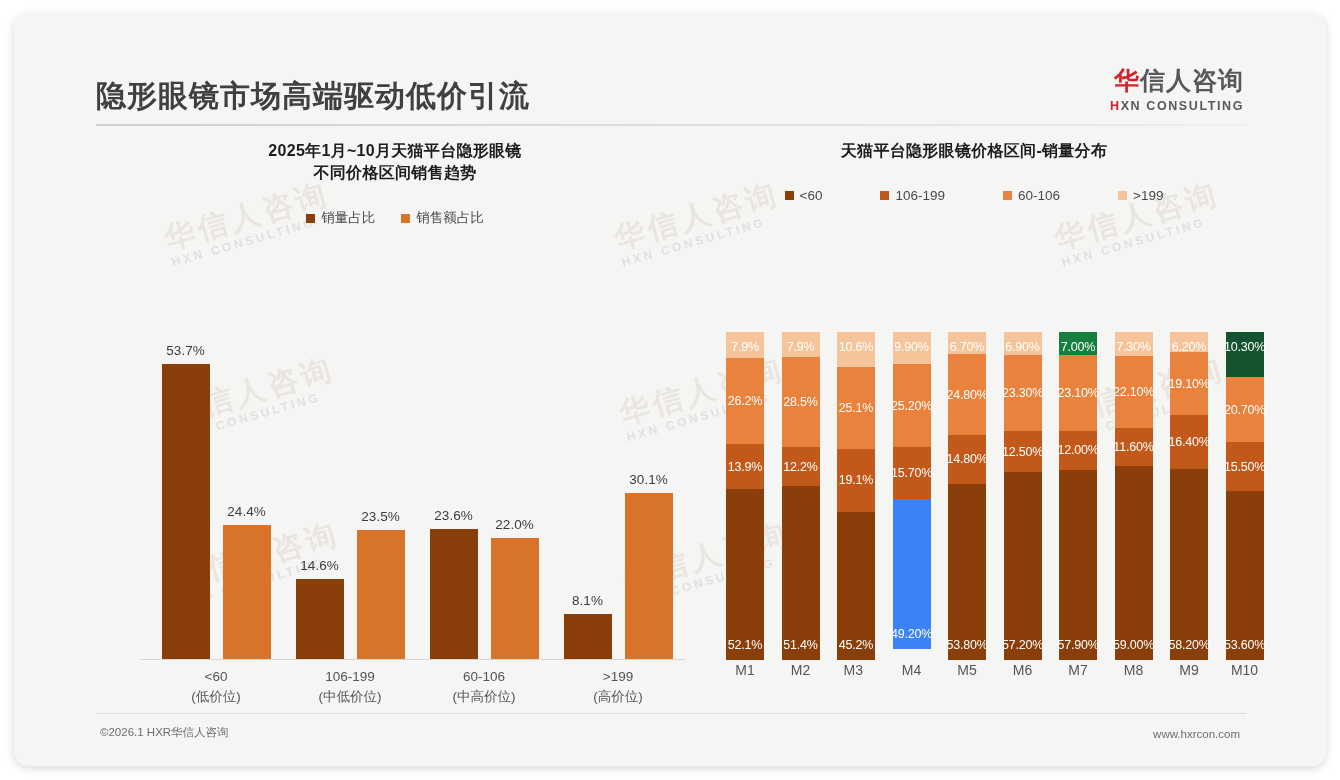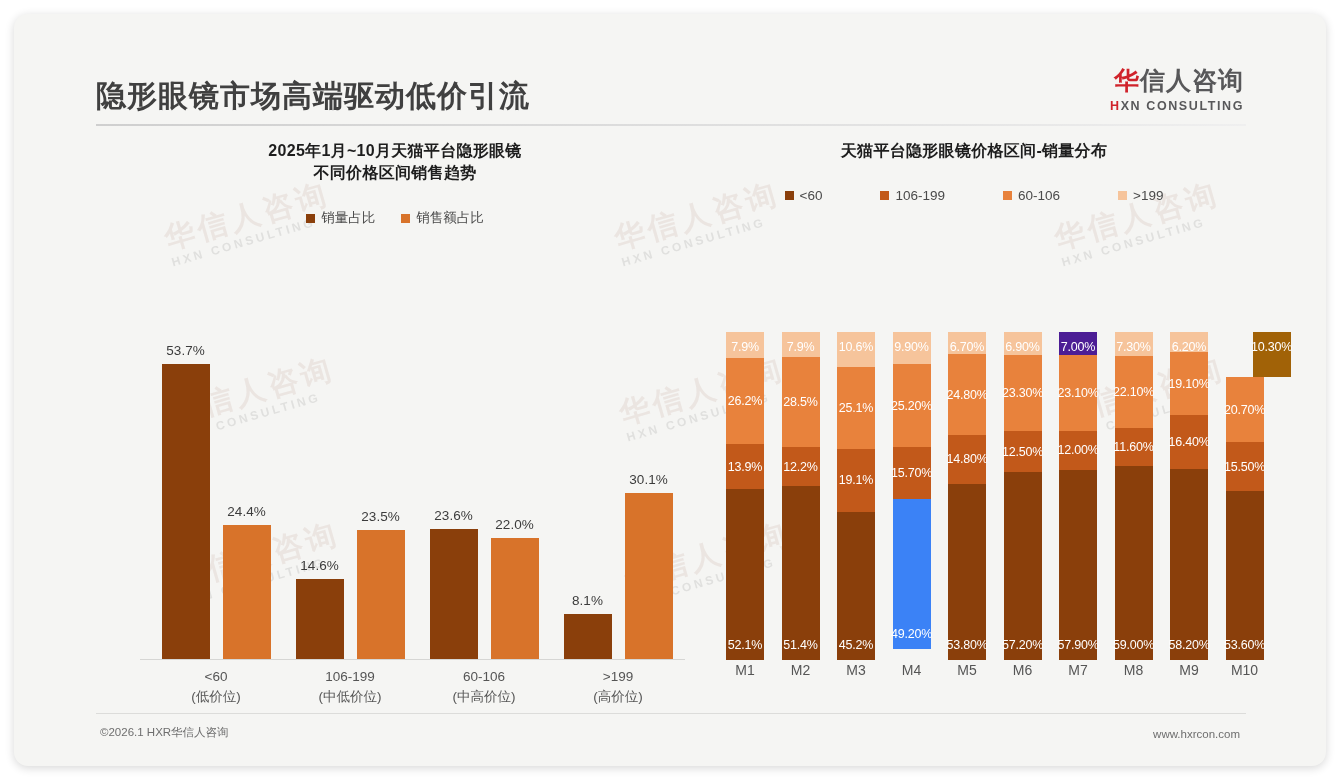--- a/index.html
+++ b/index.html
@@ -306,21 +306,21 @@
           <div class="seg" style="background: rgb(232, 130, 60); height: 82.328px;">
             <span class="slbl">25.1%</span>
           </div>
           <div class="seg" style="background: rgb(194, 89, 26); height: 62.648px;">
             <span class="slbl">19.1%</span>
           </div>
           <div class="seg bot-seg" style="background: rgb(138, 63, 11); height: 148.256px;">
             <span class="slbl">45.2%</span>
           </div>
         </div>
-        <div class="xmonth" style="left: 122px; top: 342px;">M3</div>
+        <div class="xmonth" style="left: 107px; top: 342px; text-align: right;">M3</div>
         <div class="sbar" style="left: 180.5px; height: 328px;">
           <div class="seg top-seg" style="background: rgb(246, 196, 155); height: 32.472px;">
             <span class="slbl">9.90%</span>
           </div>
           <div class="seg" style="background: rgb(232, 130, 60); height: 82.656px;">
             <span class="slbl">25.20%</span>
           </div>
           <div class="seg" style="background: rgb(194, 89, 26); height: 51.496px;">
             <span class="slbl">15.70%</span>
           </div>
@@ -353,21 +353,21 @@
           </div>
           <div class="seg" style="background: rgb(194, 89, 26); height: 41px;">
             <span class="slbl">12.50%</span>
           </div>
           <div class="seg bot-seg" style="background: rgb(138, 63, 11); height: 187.616px;">
             <span class="slbl">57.20%</span>
           </div>
         </div>
         <div class="xmonth" style="left: 288.5px; top: 342px;">M6</div>
         <div class="sbar" style="left: 347px; height: 328px;">
-          <div class="seg top-seg" style="background: #4c1d95; height: 22.96px;">
+          <div class="seg top-seg" style="background: #15803d; height: 22.96px;">
             <span class="slbl">7.00%</span>
           </div>
           <div class="seg" style="background: rgb(232, 130, 60); height: 75.768px;">
             <span class="slbl">23.10%</span>
           </div>
           <div class="seg" style="background: rgb(194, 89, 26); height: 39.36px;">
             <span class="slbl">12.00%</span>
           </div>
           <div class="seg bot-seg" style="background: rgb(138, 63, 11); height: 189.912px;">
             <span class="slbl">57.90%</span>
@@ -398,21 +398,21 @@
           </div>
           <div class="seg" style="background: rgb(194, 89, 26); height: 53.792px;">
             <span class="slbl">16.40%</span>
           </div>
           <div class="seg bot-seg" style="background: rgb(138, 63, 11); height: 190.896px;">
             <span class="slbl">58.20%</span>
           </div>
         </div>
         <div class="xmonth" style="left: 455px; top: 342px;">M9</div>
         <div class="sbar" style="left: 513.5px; height: 328px;">
-          <div class="seg top-seg" style="background: #a16207; height: 47px; margin-left: 27px;">
+          <div class="seg top-seg" style="background: #14532d; height: 47px;">
             <span class="slbl">10.30%</span>
           </div>
           <div class="seg" style="background: rgb(232, 130, 60); height: 67.896px;">
             <span class="slbl">20.70%</span>
           </div>
           <div class="seg" style="background: rgb(194, 89, 26); height: 50.84px;">
             <span class="slbl">15.50%</span>
           </div>
           <div class="seg bot-seg" style="background: rgb(138, 63, 11); height: 175.808px;">
             <span class="slbl">53.60%</span>

